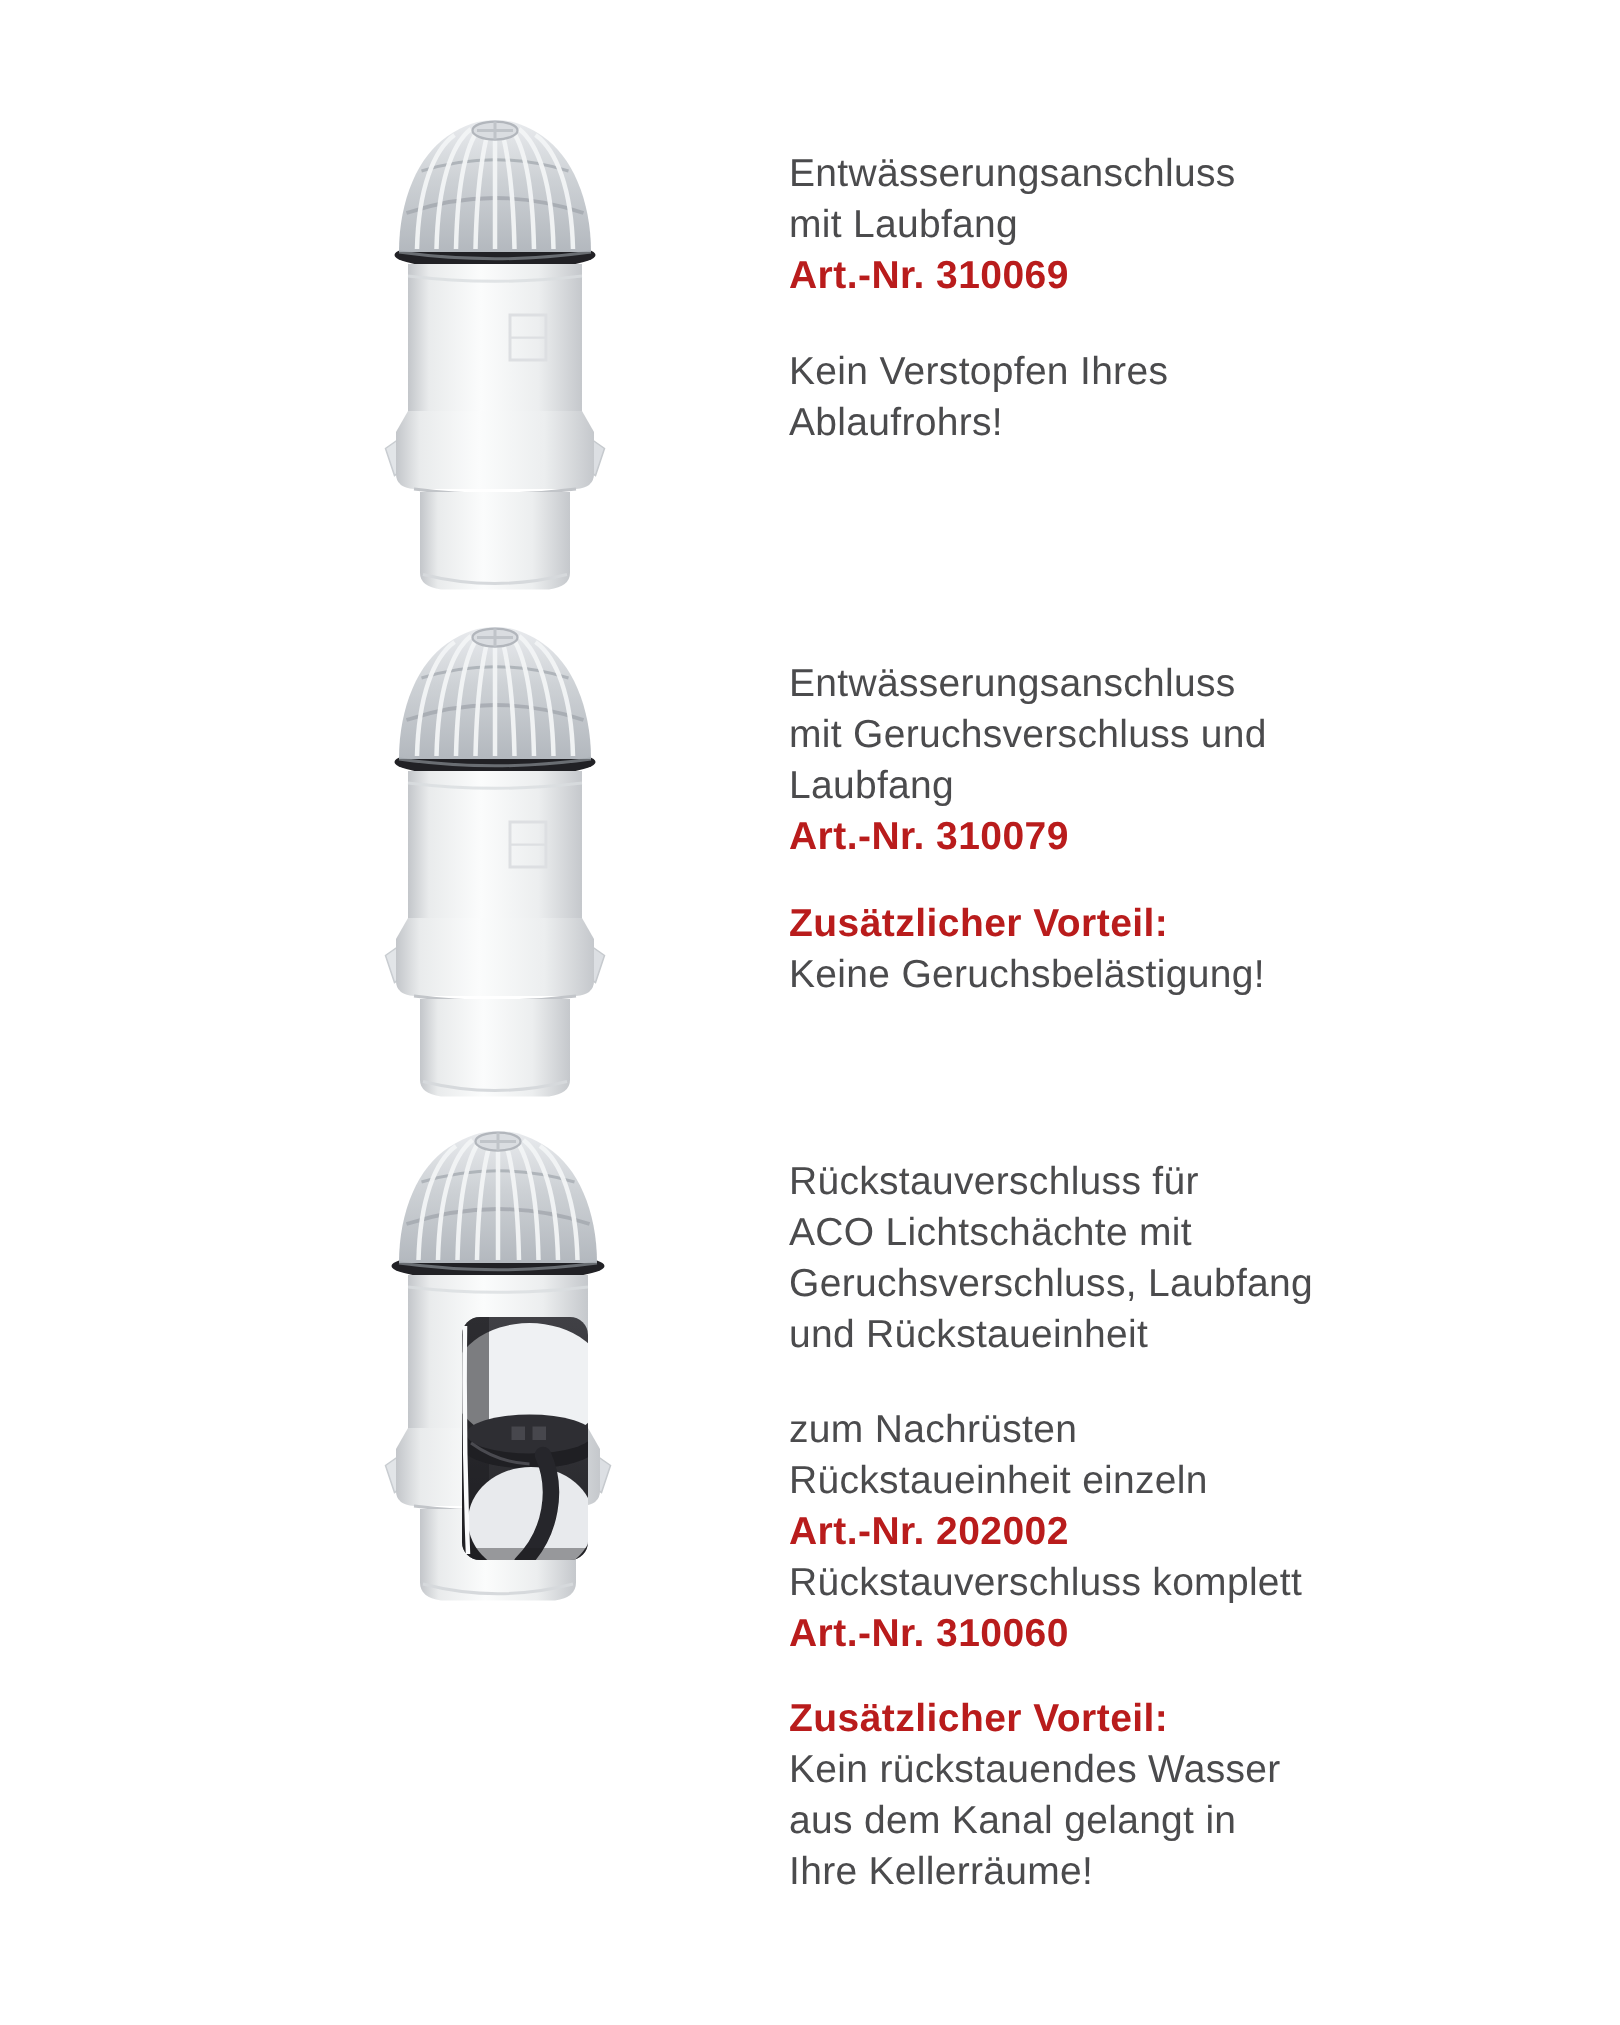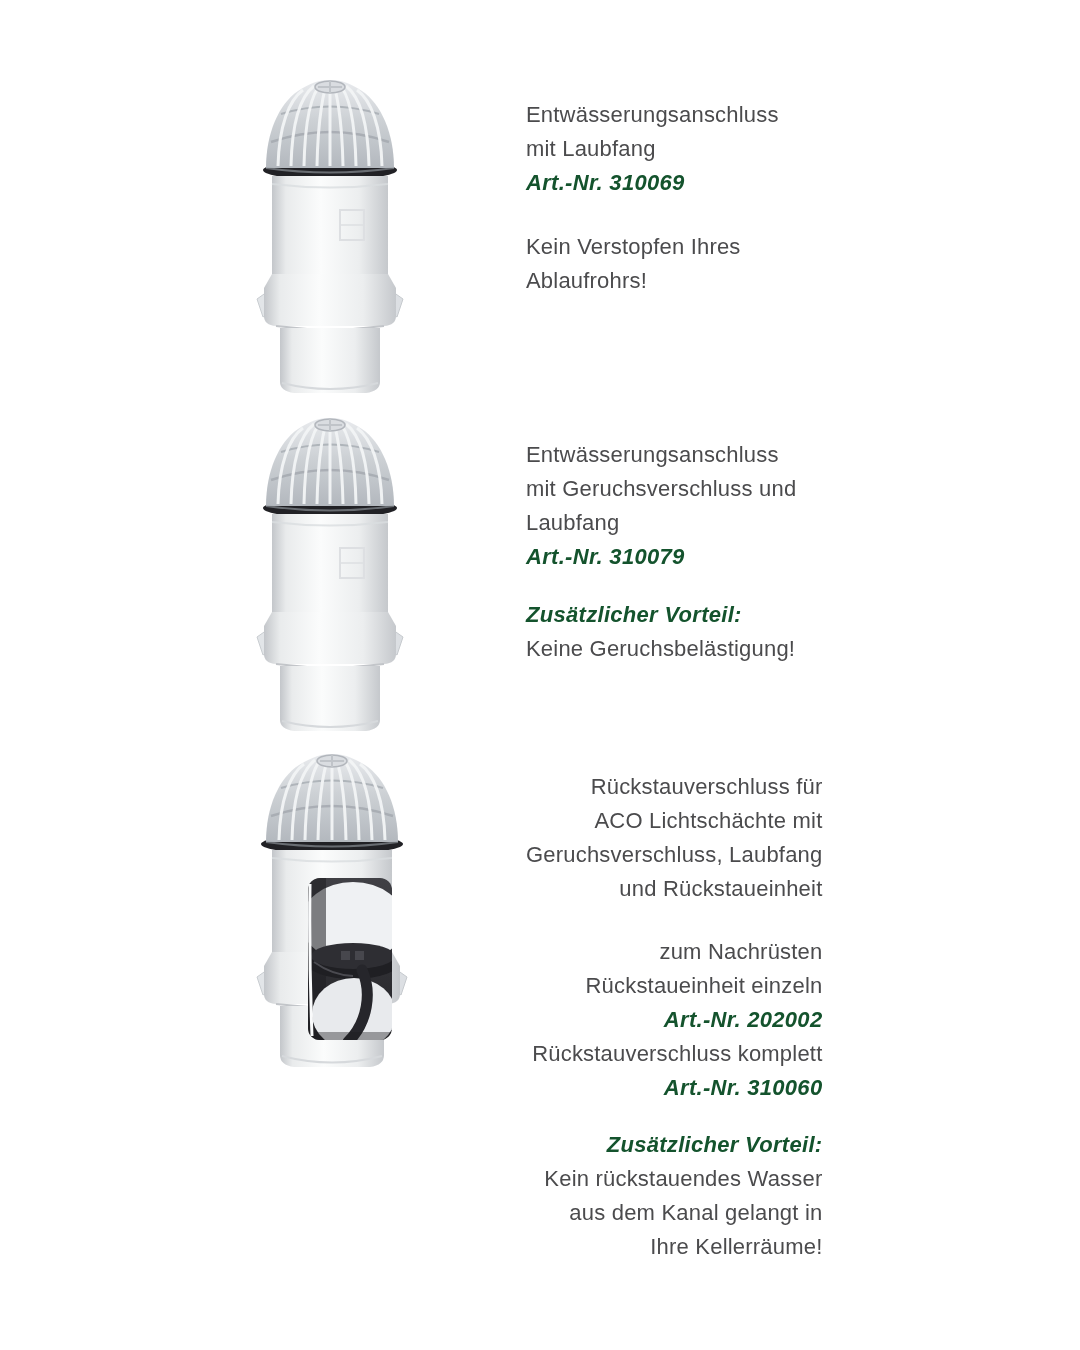--- a/index.html
+++ b/index.html
@@ -14,41 +14,41 @@
 
   .product-image {
     position: absolute;
     margin: 0;
   }
   .product-image svg { display: block; width: 100%; height: 100%; }
 
   .desc {
     position: absolute;
     left: 526px;
-    font-size: 22px;
+    font-size: 26px;
     line-height: 34px;
     color: #4b4b4d;
     letter-spacing: 0.2px;
     white-space: nowrap;
   }
   .line { height: 34px; }
-  .b { font-weight: 700; color: #14532d; letter-spacing: 0.3px; font-style: italic; }
+  .b { font-weight: 700; color: #b91c1c; letter-spacing: 0.3px; }
   .sp30 { height: 30px; }
   .sp24 { height: 24px; }
   .sp29 { height: 29px; }
   .sp23 { height: 23px; }
 
   
   #img-1 { left: 256px; top: 78px;  width: 150px; height: 320px; }
   #img-2 { left: 256px; top: 416px; width: 150px; height: 320px; }
   #img-3 { left: 253px; top: 752px; width: 158px; height: 320px; }
 
   #desc-1 { top: 98px; }
   #desc-2 { top: 438px; }
-  #desc-3 { top: 770px; text-align: right; }
+  #desc-3 { top: 770px; }
 </style>
 </head>
 <body>
 
 <svg width="0" height="0" style="position:absolute" aria-hidden="true">
   <defs>
     <linearGradient id="gDome" x1="0" y1="0" x2="0" y2="1">
       <stop offset="0" stop-color="#e9ebee"></stop>
       <stop offset="0.45" stop-color="#cdd1d5"></stop>
       <stop offset="1" stop-color="#b3b8be"></stop>

